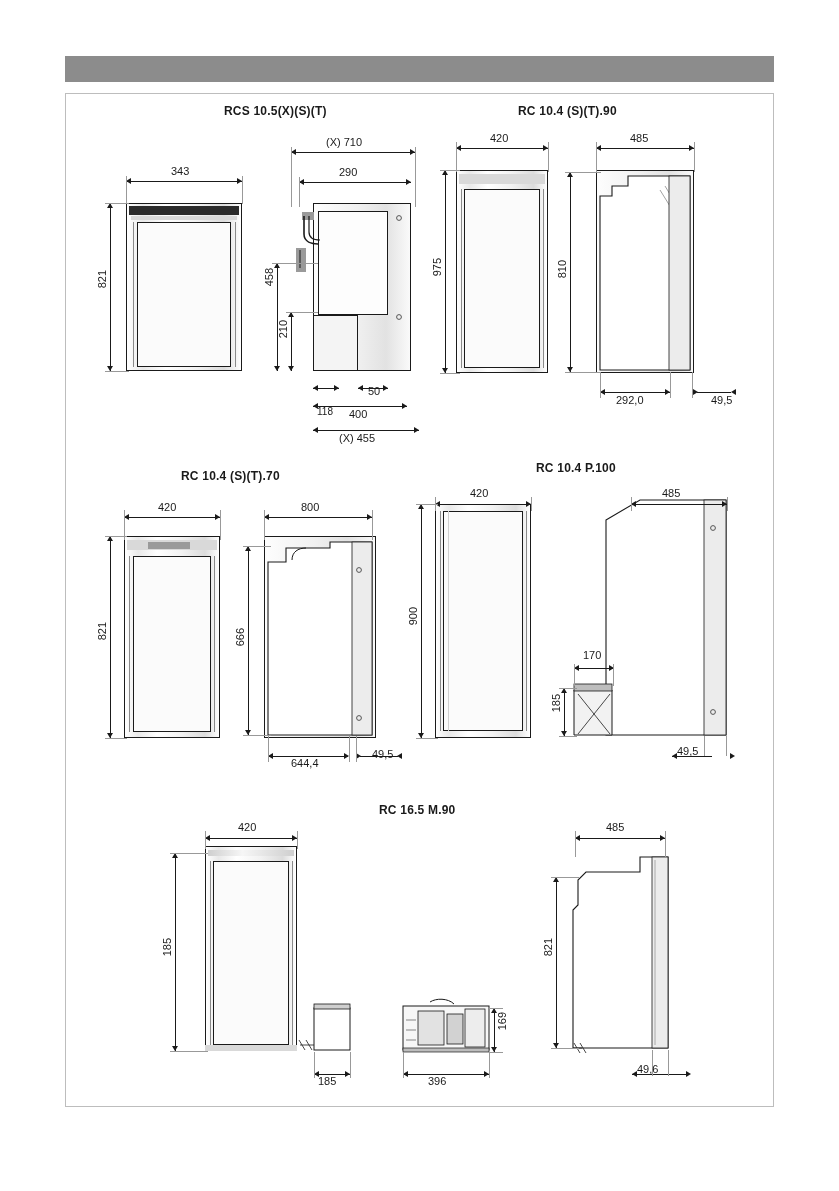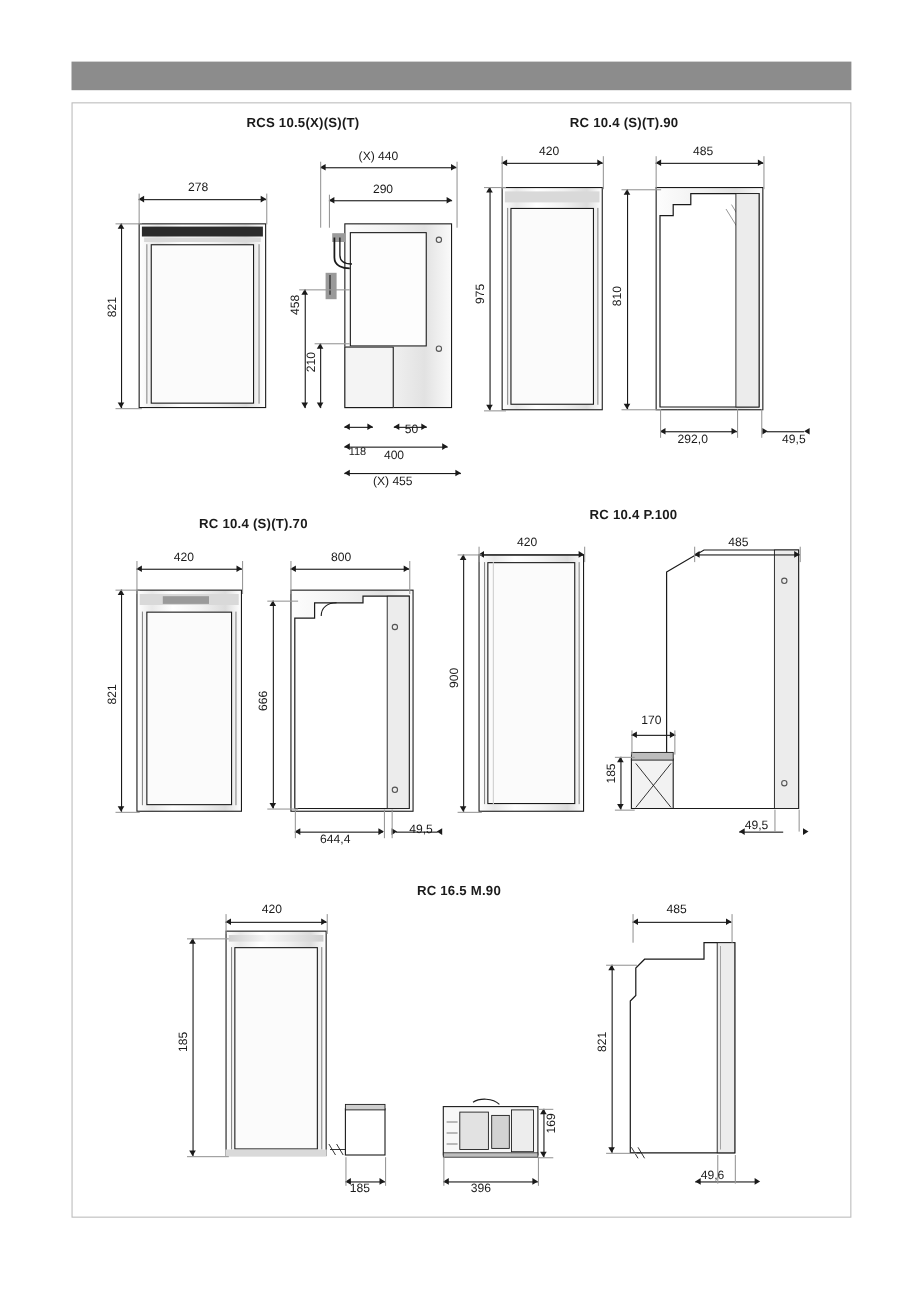--- a/index.html
+++ b/index.html
@@ -54,21 +54,21 @@
     <div class="box lite" style="left:131px;top:216px;width:106px;height:4px;"></div>
     <div class="box outline" style="left:137px;top:222px;width:94px;height:145px;background:#fbfbfb;"></div>
     <div class="vl" style="left:133px;top:222px;height:145px;border-left:1px solid #8a8a8a;"></div>
     <div class="vl" style="left:235px;top:222px;height:145px;border-left:1px solid #8a8a8a;"></div>
 
     <div class="hl" style="left:126px;top:181px;width:116px;"></div>
     <div class="tick l" style="left:126px;top:178px;"></div>
     <div class="tick r" style="left:237px;top:178px;"></div>
     <div class="ext" style="left:126px;top:176px;height:28px;"></div>
     <div class="ext" style="left:242px;top:176px;height:28px;"></div>
-    <div class="dim" style="left:171px;top:165px;">278</div>
+    <div class="dim" style="left:171px;top:165px;">343</div>
 
     <div class="vl" style="left:110px;top:203px;height:168px;"></div>
     <div class="tick u" style="left:107px;top:203px;"></div>
     <div class="tick d" style="left:107px;top:366px;"></div>
     <div class="exth" style="left:105px;top:203px;width:24px;"></div>
     <div class="exth" style="left:105px;top:371px;width:24px;"></div>
     <div class="dim v" style="left:96px;top:270px;">821</div>
   </div>
 
   <div>
@@ -86,21 +86,21 @@
         <circle cx="399" cy="218" r="2.4" fill="none" stroke="#555"></circle>
         <circle cx="399" cy="317" r="2.4" fill="none" stroke="#555"></circle>
       </svg>
     </div>
 
     <div class="hl" style="left:291px;top:152px;width:124px;"></div>
     <div class="tick l" style="left:291px;top:149px;"></div>
     <div class="tick r" style="left:410px;top:149px;"></div>
     <div class="ext" style="left:291px;top:147px;height:60px;"></div>
     <div class="ext" style="left:415px;top:147px;height:60px;"></div>
-    <div class="dim" style="left:326px;top:136px;">(X) 440</div>
+    <div class="dim" style="left:326px;top:136px;">(X) 710</div>
 
     <div class="hl" style="left:299px;top:182px;width:112px;"></div>
     <div class="tick l" style="left:299px;top:179px;"></div>
     <div class="tick r" style="left:406px;top:179px;"></div>
     <div class="ext" style="left:299px;top:177px;height:30px;"></div>
     <div class="dim" style="left:339px;top:166px;">290</div>
 
     <div class="vl" style="left:277px;top:263px;height:108px;"></div>
     <div class="tick u" style="left:274px;top:263px;"></div>
     <div class="tick d" style="left:274px;top:366px;"></div>

